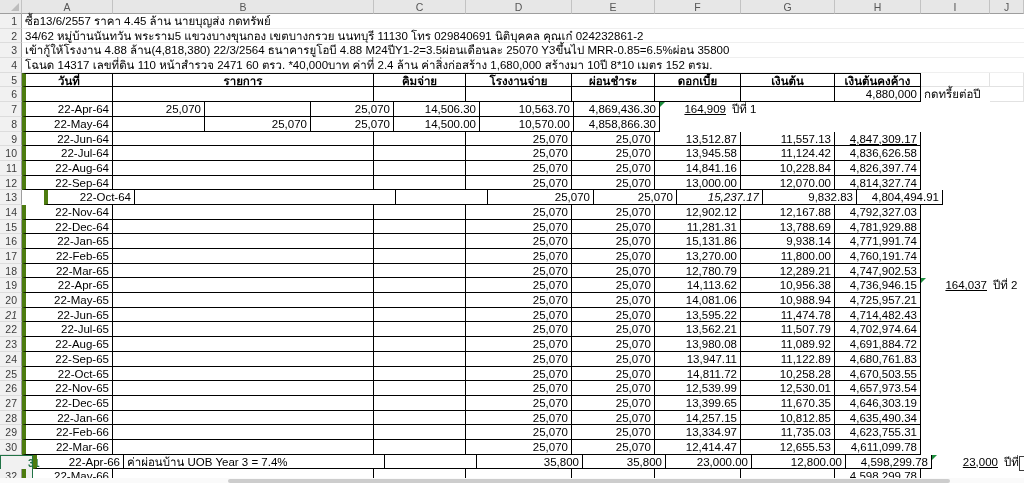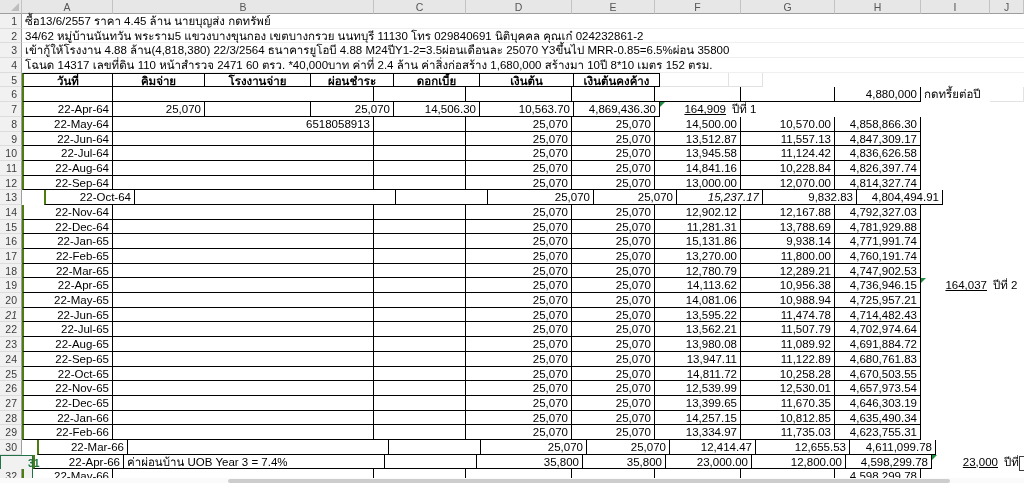--- a/index.html
+++ b/index.html
@@ -27,21 +27,21 @@
   }
   .rowhead.sel {
     color:#217346; font-weight:bold; background:#f1f1f1;
     border:1px solid #217346;
   }
   .cell { flex:none; padding:0 3px; white-space:nowrap; overflow:hidden; }
   .ovf { overflow:visible; }
   .num { text-align:right; }
   .hdr { font-weight:bold; text-align:center; }
   .b  { border-right:1px solid #000; border-bottom:1px solid #000; }
-  .bl { border-left:2px solid #4d7c0f; }
+  .bl { border-left:4px solid #4d7c0f; }
   .bt { border-top:1px solid #000; }
   .g  { border-right:1px solid #e2e2e2; border-bottom:1px solid #e2e2e2; }
   .note { border-bottom:1px solid #efefef; overflow:visible; }
   .flagcell { position:relative;text-decoration:underline; }
   .tri {
     position:absolute; left:0; top:0; width:0; height:0;
     border-top:5px solid #1e8f3e; border-right:5px solid transparent;
   }
   #sel-fragment {
     position:absolute; top:456px; right:0; width:5px; height:15px;
@@ -85,20 +85,21 @@
         <div class="rowhead" style="width: 22px; height: 14.7px; line-height: 14.7px;">3</div>
         <div class="cell note" style="width: 1002px; height: 14.7px; line-height: 14.7px;">เข้ากู้ให้โรงงาน 4.88 ล้าน(4,818,380) 22/3/2564 ธนาคารยูโอบี 4.88 M24ปีY1-2=3.5ผ่อนเดือนละ 25070 Y3ขึ้นไป MRR-0.85=6.5%ผ่อน 35800</div>
       </div>
       <div class="flexrow" style="height: 14.7px; line-height: 14.7px;">
         <div class="rowhead" style="width: 22px; height: 14.7px; line-height: 14.7px;">4</div>
         <div class="cell note" style="width: 1002px; height: 14.7px; line-height: 14.7px;">โฉนด 14317 เลขที่ดิน 110 หน้าสำรวจ 2471 60 ตรว. *40,000บาท ค่าที่ 2.4 ล้าน ค่าสิ่งก่อสร้าง 1,680,000 สร้างมา 10ปี 8*10 เมตร 152 ตรม.</div>
       </div>
       <div class="flexrow" style="height: 14.7px; line-height: 14.7px;">
         <div class="rowhead" style="width: 22px; height: 14.7px; line-height: 14.7px;">5</div>
         <div class="cell b bt hdr bl" style="width: 91px; height: 14.7px; line-height: 14.7px;">วันที่</div>
+        <div class="cell b bt hdr" style="width: 261px; height: 14.7px; line-height: 14.7px;">รายการ</div>
         <div class="cell b bt hdr" style="width: 92px; height: 14.7px; line-height: 14.7px;">คิมจ่าย</div>
         <div class="cell b bt hdr" style="width: 106px; height: 14.7px; line-height: 14.7px;">โรงงานจ่าย</div>
         <div class="cell b bt hdr" style="width: 83px; height: 14.7px; line-height: 14.7px;">ผ่อนชำระ</div>
         <div class="cell b bt hdr" style="width: 86px; height: 14.7px; line-height: 14.7px;">ดอกเบี้ย</div>
         <div class="cell b bt hdr" style="width: 94px; height: 14.7px; line-height: 14.7px;">เงินต้น</div>
         <div class="cell b bt hdr" style="width: 86px; height: 14.7px; line-height: 14.7px;">เงินต้นคงค้าง</div>
         <div class="cell g" style="width: 69px; height: 14.7px; line-height: 14.7px;"></div>
         <div class="cell g" style="width: 34px; height: 14.7px; line-height: 14.7px;"></div>
       </div>
       <div class="flexrow" style="height: 14.7px; line-height: 14.7px;">
@@ -122,40 +123,39 @@
         <div class="cell b num" style="width: 83px; height: 14.7px; line-height: 14.7px;">25,070</div>
         <div class="cell b num" style="width: 86px; height: 14.7px; line-height: 14.7px;">14,506.30</div>
         <div class="cell b num" style="width: 94px; height: 14.7px; line-height: 14.7px;">10,563.70</div>
         <div class="cell b num" style="width: 86px; height: 14.7px; line-height: 14.7px;">4,869,436.30</div>
         <div class="cell num flagcell" style="width: 69px; height: 14.7px; line-height: 14.7px;">164,909<span class="tri"></span></div>
         <div class="cell" style="width: 34px; height: 14.7px; line-height: 14.7px;">ปีที่ 1</div>
       </div>
       <div class="flexrow" style="height: 14.7px; line-height: 14.7px;">
         <div class="rowhead" style="width: 22px; height: 14.7px; line-height: 14.7px;">8</div>
         <div class="cell b bl num" style="width: 91px; height: 14.7px; line-height: 14.7px;">22-May-64</div>
-        <div class="cell b num" style="width: 261px; height: 14.7px; line-height: 14.7px;">6518058913</div>
         <div class="cell b num" style="width: 92px; height: 14.7px; line-height: 14.7px;"></div>
         <div class="cell b num" style="width: 106px; height: 14.7px; line-height: 14.7px;">25,070</div>
         <div class="cell b num" style="width: 83px; height: 14.7px; line-height: 14.7px;">25,070</div>
         <div class="cell b num" style="width: 86px; height: 14.7px; line-height: 14.7px;">14,500.00</div>
         <div class="cell b num" style="width: 94px; height: 14.7px; line-height: 14.7px;">10,570.00</div>
         <div class="cell b num" style="width: 86px; height: 14.7px; line-height: 14.7px;">4,858,866.30</div>
         <div class="cell num flagcell" style="width: 69px; height: 14.7px; line-height: 14.7px;"></div>
         <div class="cell" style="width: 34px; height: 14.7px; line-height: 14.7px;"></div>
       </div>
       <div class="flexrow" style="height: 14.7px; line-height: 14.7px;">
         <div class="rowhead" style="width: 22px; height: 14.7px; line-height: 14.7px;">9</div>
         <div class="cell b bl num" style="width: 91px; height: 14.7px; line-height: 14.7px;">22-Jun-64</div>
         <div class="cell b" style="width: 261px; height: 14.7px; line-height: 14.7px;"></div>
         <div class="cell b num" style="width: 92px; height: 14.7px; line-height: 14.7px;"></div>
         <div class="cell b num" style="width: 106px; height: 14.7px; line-height: 14.7px;">25,070</div>
         <div class="cell b num" style="width: 83px; height: 14.7px; line-height: 14.7px;">25,070</div>
         <div class="cell b num" style="width: 86px; height: 14.7px; line-height: 14.7px;">13,512.87</div>
         <div class="cell b num" style="width: 94px; height: 14.7px; line-height: 14.7px;">11,557.13</div>
-        <div class="cell b num" style="width: 86px; height: 14.7px; line-height: 14.7px;">4,847,309.17</div>
+        <div class="cell b num" style="width: 86px; height: 14.7px; line-height: 14.7px; text-decoration: underline;">4,847,309.17</div>
         <div class="cell num flagcell" style="width: 69px; height: 14.7px; line-height: 14.7px;"></div>
         <div class="cell" style="width: 34px; height: 14.7px; line-height: 14.7px;"></div>
       </div>
       <div class="flexrow" style="height: 14.7px; line-height: 14.7px;">
         <div class="rowhead" style="width: 22px; height: 14.7px; line-height: 14.7px;">10</div>
         <div class="cell b bl num" style="width: 91px; height: 14.7px; line-height: 14.7px;">22-Jul-64</div>
         <div class="cell b" style="width: 261px; height: 14.7px; line-height: 14.7px;"></div>
         <div class="cell b num" style="width: 92px; height: 14.7px; line-height: 14.7px;"></div>
         <div class="cell b num" style="width: 106px; height: 14.7px; line-height: 14.7px;">25,070</div>
         <div class="cell b num" style="width: 83px; height: 14.7px; line-height: 14.7px;">25,070</div>
@@ -407,21 +407,21 @@
         <div class="cell b num" style="width: 106px; height: 14.7px; line-height: 14.7px;">25,070</div>
         <div class="cell b num" style="width: 83px; height: 14.7px; line-height: 14.7px;">25,070</div>
         <div class="cell b num" style="width: 86px; height: 14.7px; line-height: 14.7px;">13,334.97</div>
         <div class="cell b num" style="width: 94px; height: 14.7px; line-height: 14.7px;">11,735.03</div>
         <div class="cell b num" style="width: 86px; height: 14.7px; line-height: 14.7px;">4,623,755.31</div>
         <div class="cell num flagcell" style="width: 69px; height: 14.7px; line-height: 14.7px;"></div>
         <div class="cell" style="width: 34px; height: 14.7px; line-height: 14.7px;"></div>
       </div>
       <div class="flexrow" style="height: 14.7px; line-height: 14.7px;">
         <div class="rowhead" style="width: 22px; height: 14.7px; line-height: 14.7px;">30</div>
-        <div class="cell b bl num" style="width: 91px; height: 14.7px; line-height: 14.7px; margin-left: 15px;">22-Mar-66</div>
+        <div class="cell b bl num" style="width: 91px; height: 14.7px; line-height: 14.7px;">22-Mar-66</div>
         <div class="cell b" style="width: 261px; height: 14.7px; line-height: 14.7px;"></div>
         <div class="cell b num" style="width: 92px; height: 14.7px; line-height: 14.7px;"></div>
         <div class="cell b num" style="width: 106px; height: 14.7px; line-height: 14.7px;">25,070</div>
         <div class="cell b num" style="width: 83px; height: 14.7px; line-height: 14.7px;">25,070</div>
         <div class="cell b num" style="width: 86px; height: 14.7px; line-height: 14.7px;">12,414.47</div>
         <div class="cell b num" style="width: 94px; height: 14.7px; line-height: 14.7px;">12,655.53</div>
         <div class="cell b num" style="width: 86px; height: 14.7px; line-height: 14.7px;">4,611,099.78</div>
         <div class="cell num flagcell" style="width: 69px; height: 14.7px; line-height: 14.7px;"></div>
         <div class="cell" style="width: 34px; height: 14.7px; line-height: 14.7px;"></div>
       </div>

